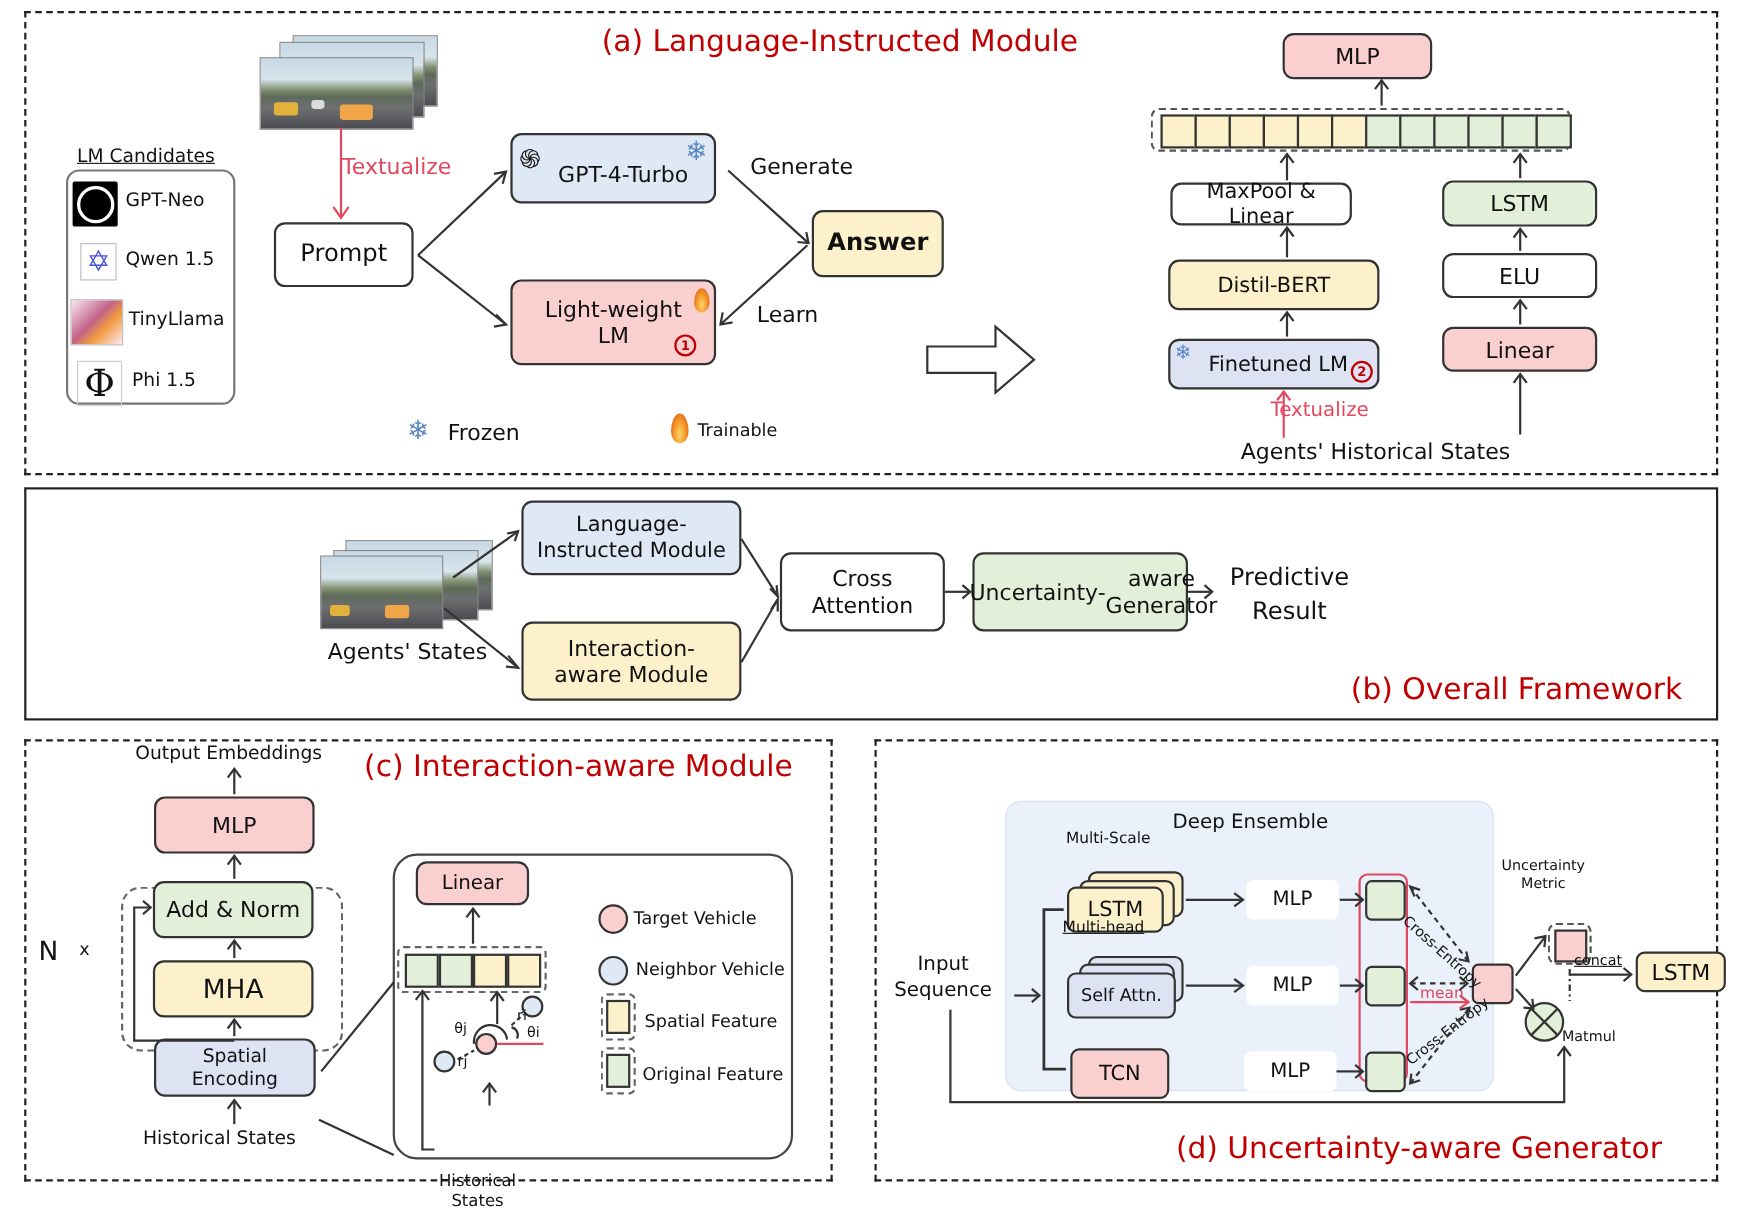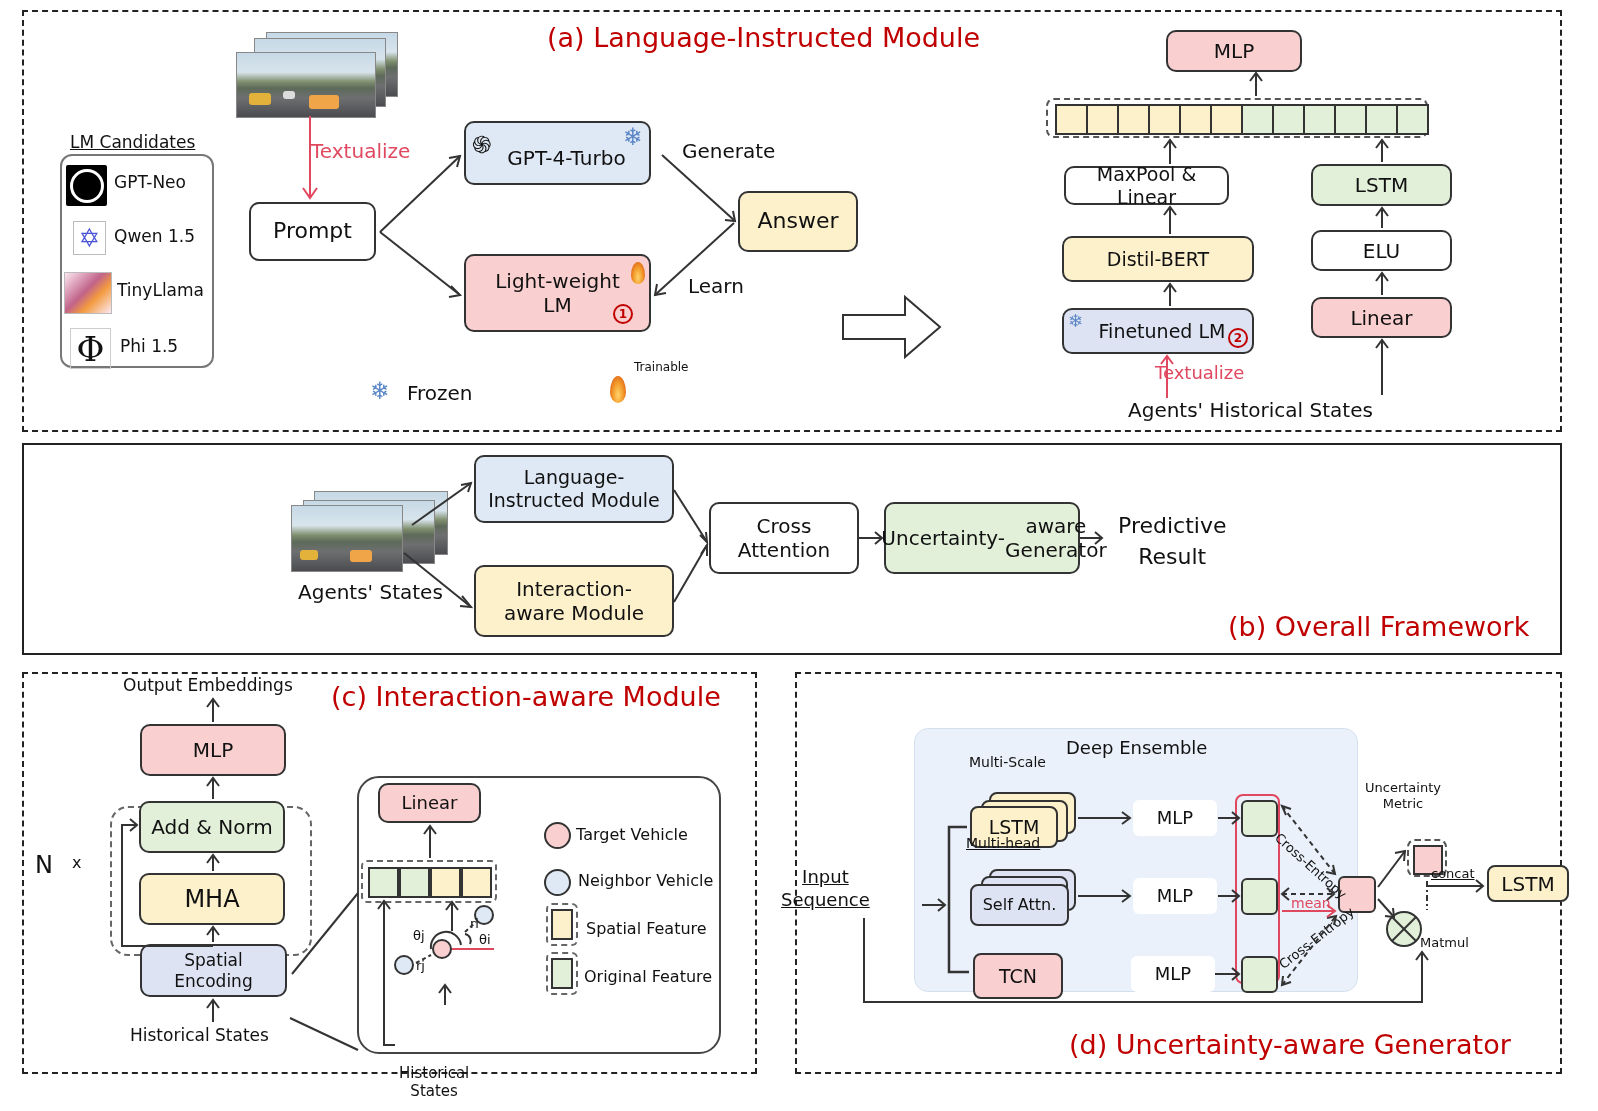--- a/index.html
+++ b/index.html
@@ -68,28 +68,28 @@
 <div class="box pink" style="left:464px;top:254px;width:187px;height:78px;font-size:20px;flex-direction:column;">
   <span>Light-weight</span>
   <span>LM</span>
   <div class="flame" style="right:4px;top:6px;"></div>
   <div class="badge" style="right:16px;bottom:6px;">1</div>
 </div>
 
 <div class="lbl" style="left:682px;top:139px;font-size:20px;">Generate</div>
 <div class="lbl" style="left:688px;top:274px;font-size:20px;">Learn</div>
 
-<div class="box yel" style="left:738px;top:191px;width:120px;height:61px;font-size:22px;">
+<div class="box yel" style="left:738px;top:191px;width:120px;height:61px;font-size:22px;font-weight:bold;">
     <span>Answer</span>
   </div>
 
 <span class="snow" style="left:370px;top:379px;">❄</span>
 <div class="lbl" style="left:407px;top:381px;font-size:20px;">Frozen</div>
 <div class="flame" style="left:610px;top:376px;width:16px;height:27px;"></div>
-<div class="lbl" style="left:634px;top:360px;font-size:12px;">Trainable</div>
+<div class="lbl" style="left:634px;top:381px;font-size:16px;">Trainable</div>
 
 <svg class="overlay" width="1598" height="1111">
   <g stroke="#333" stroke-width="2" fill="none">
 
     <path d="M843 315 L905 315 L905 297 L940 327 L905 357 L905 339 L843 339 Z" fill="#fff"></path>
 
     <line x1="310" y1="116" x2="310" y2="198" stroke="#e0485f"></line>
     <polyline points="303,188 310,198 317,188" stroke="#e0485f"></polyline>
 
     <line x1="380" y1="232" x2="460" y2="156"></line>
@@ -360,21 +360,21 @@
 <div class="cell pink" style="left:1413px;top:845px;width:30px;height:30px;"></div>
 
 <div class="lbl" style="left:1431px;top:866px;font-size:13px;text-decoration:underline;">concat</div>
 <div class="box yel" style="left:1487px;top:865px;width:82px;height:37px;font-size:20px;border-radius:8px;">
     <span>LSTM</span>
   </div>
 
 <div class="circ grn" style="left:1386px;top:911px;width:36px;height:36px;"></div>
 <div class="lbl" style="left:1420px;top:935px;font-size:13px;">Matmul</div>
 
-<div class="lbl" style="left:781px;top:866px;font-size:18px;text-align:center;line-height:1.25;text-decoration:underline;">
+<div class="lbl" style="left:813px;top:866px;font-size:18px;text-align:center;line-height:1.25;">
   <div>Input</div>
   <div>Sequence</div>
 </div>
 
 <svg class="overlay" width="1598" height="1111">
   <g stroke="#333" stroke-width="2" fill="none">
     <line x1="922" y1="905" x2="945" y2="905"></line>
       <polyline points="938,899 945,905 938,911"></polyline>
     <polyline points="967,827 949,827 949,972 969,972" stroke-width="2.5"></polyline>
     <line x1="1078" y1="818" x2="1130" y2="818"></line>

